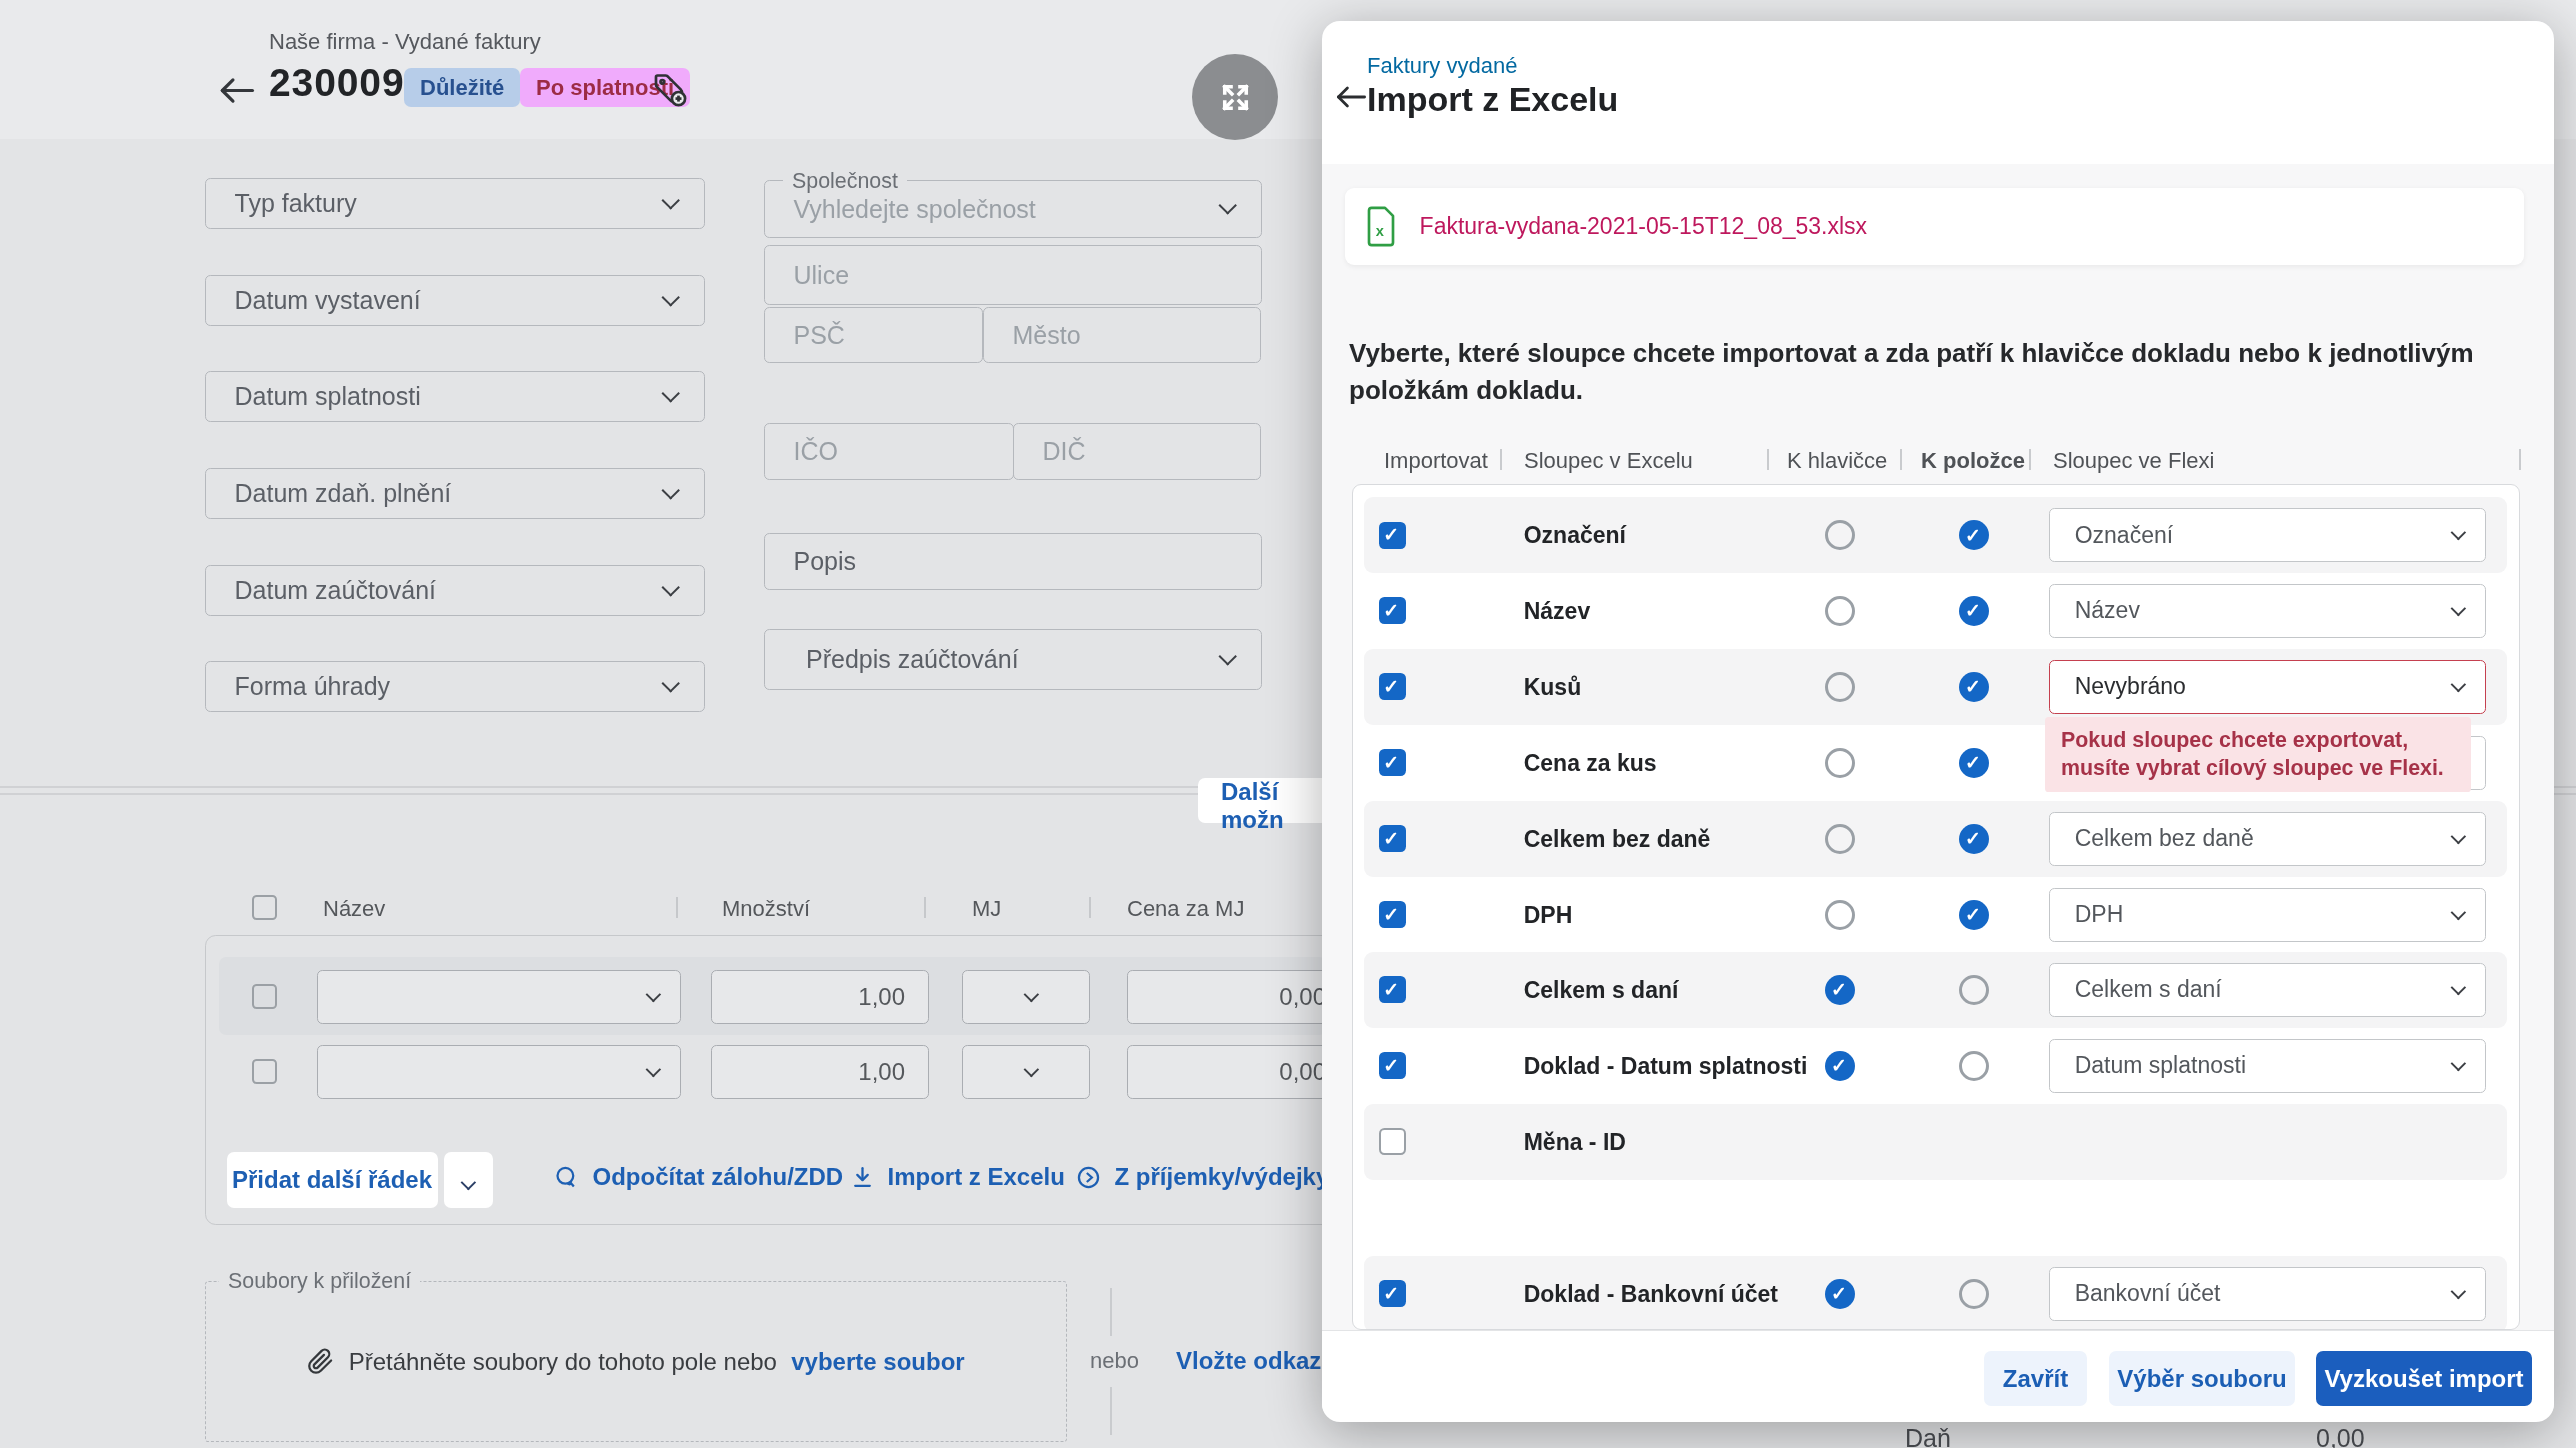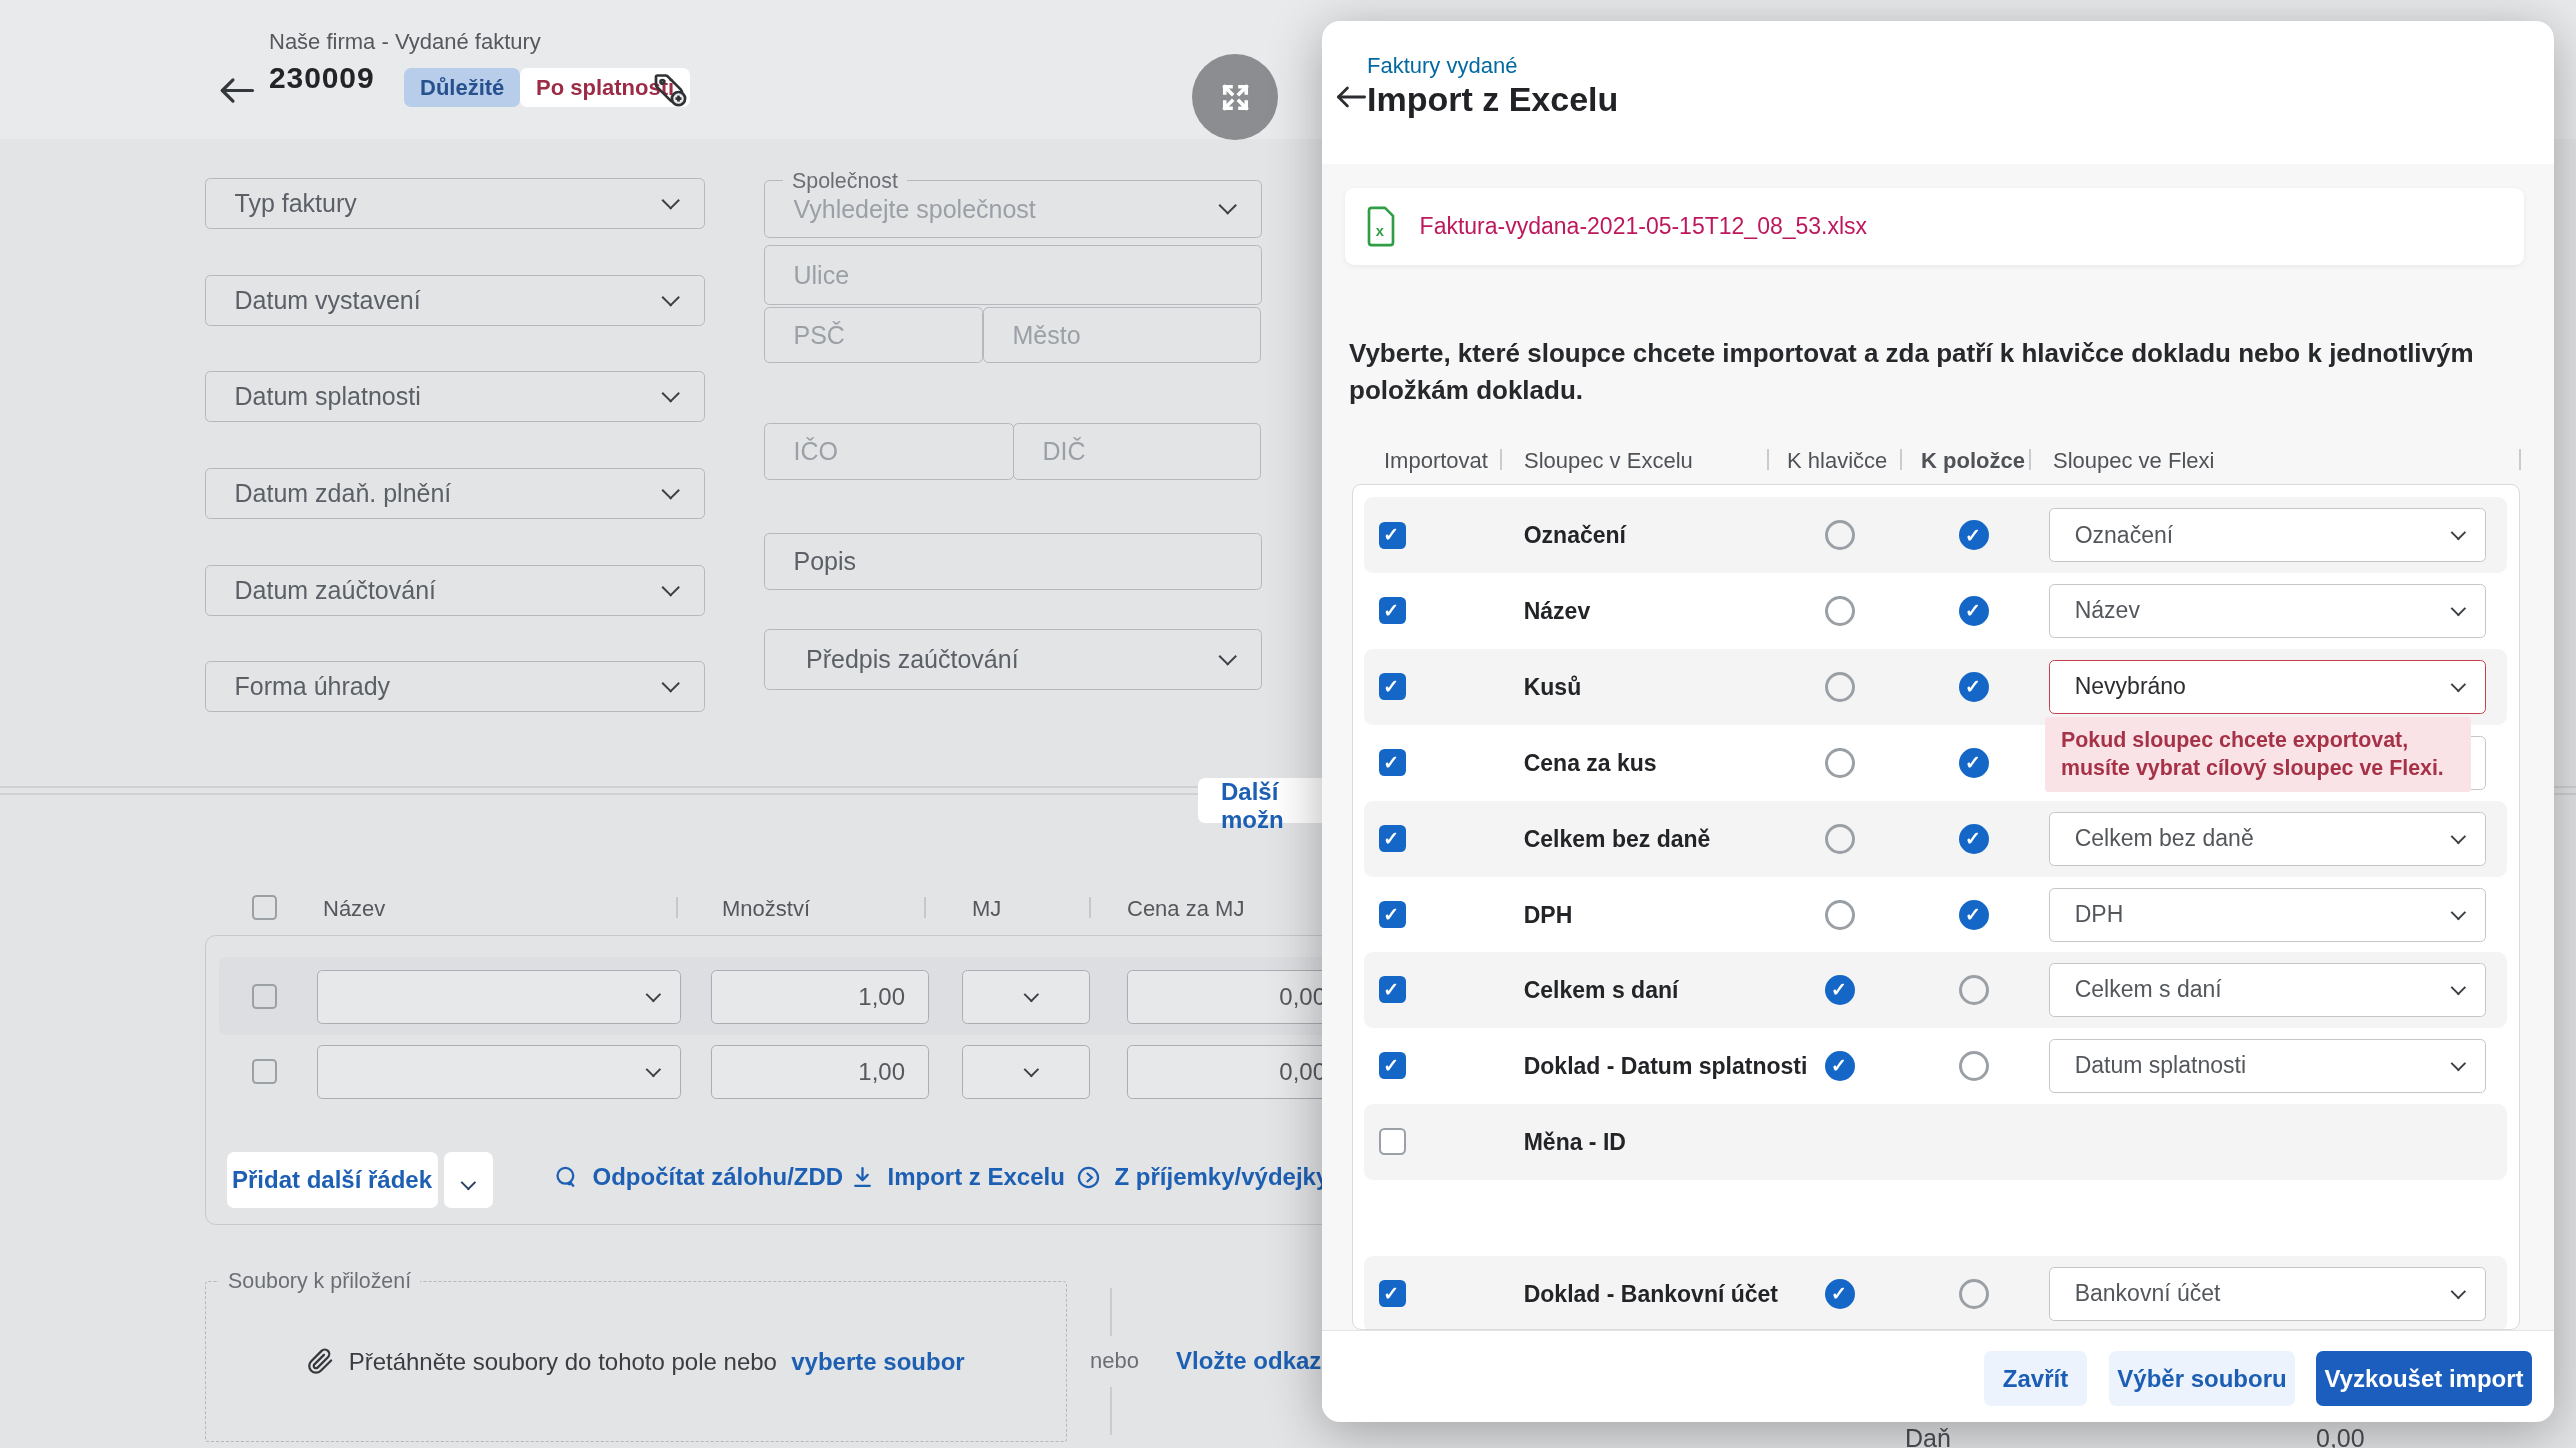--- a/index.html
+++ b/index.html
@@ -5,25 +5,25 @@
   * { margin:0; padding:0; box-sizing:border-box; }
   html,body { width:2576px; height:1449px; overflow:hidden; }
   body { font-family:"Liberation Sans", sans-serif; background:#e3e4e6; position:relative; }
   #app { position:absolute; inset:0; }
 
   
   .top-band { position:absolute; left:0; top:0; width:2576px; height:139px; background:#e9eaec; }
   .page-divider { position:absolute; left:0; width:2576px; height:1.8px; background:#d0d1d4; }
 
   .breadcrumb { position:absolute; left:269px; top:28.5px; font-size:22px; color:#55585d; }
-  .doc-title { position:absolute; left:269px; top:61px; font-size:30px; font-weight:700; color:#222427; letter-spacing:0.9px; }
+  .doc-title { position:absolute; left:269px; top:61px; font-size:39px; font-weight:700; color:#222427; letter-spacing:0.9px; }
   .badge { position:absolute; top:68px; height:39px; border-radius:7.1px; font-size:22px; font-weight:600;
            display:flex; align-items:center; padding:0 16px; }
   .badge.blue { left:404px; background:#b7cde9; color:#27508f; }
-  .badge.orange { left:520px; background:#ffffff; color:#9c2c45; }
+  .badge.orange { left:520px; background:#f0abfc; color:#9c2c45; }
   .icon-btn { position:absolute; background:none; border:none; cursor:pointer; }
 
   .expand-fab { position:absolute; left:1192px; top:54px; width:86px; height:86px; border-radius:50%;
                 background:#8b8d90; border:none; display:flex; align-items:center; justify-content:center; }
 
   
   .sel, .gin { position:absolute; border:1.8px solid #b5b8bd; border-radius:5.4px; display:flex; align-items:center;
                padding:0 28.5px; font-size:25px; color:#5b5f66; background:transparent; }
   .chev { width:13.4px; height:13.4px; border-right:2.7px solid #3c3f44; border-bottom:2.7px solid #3c3f44;
           transform:rotate(45deg); position:absolute; right:27px; top:50%; margin-top:-9.8px; }

